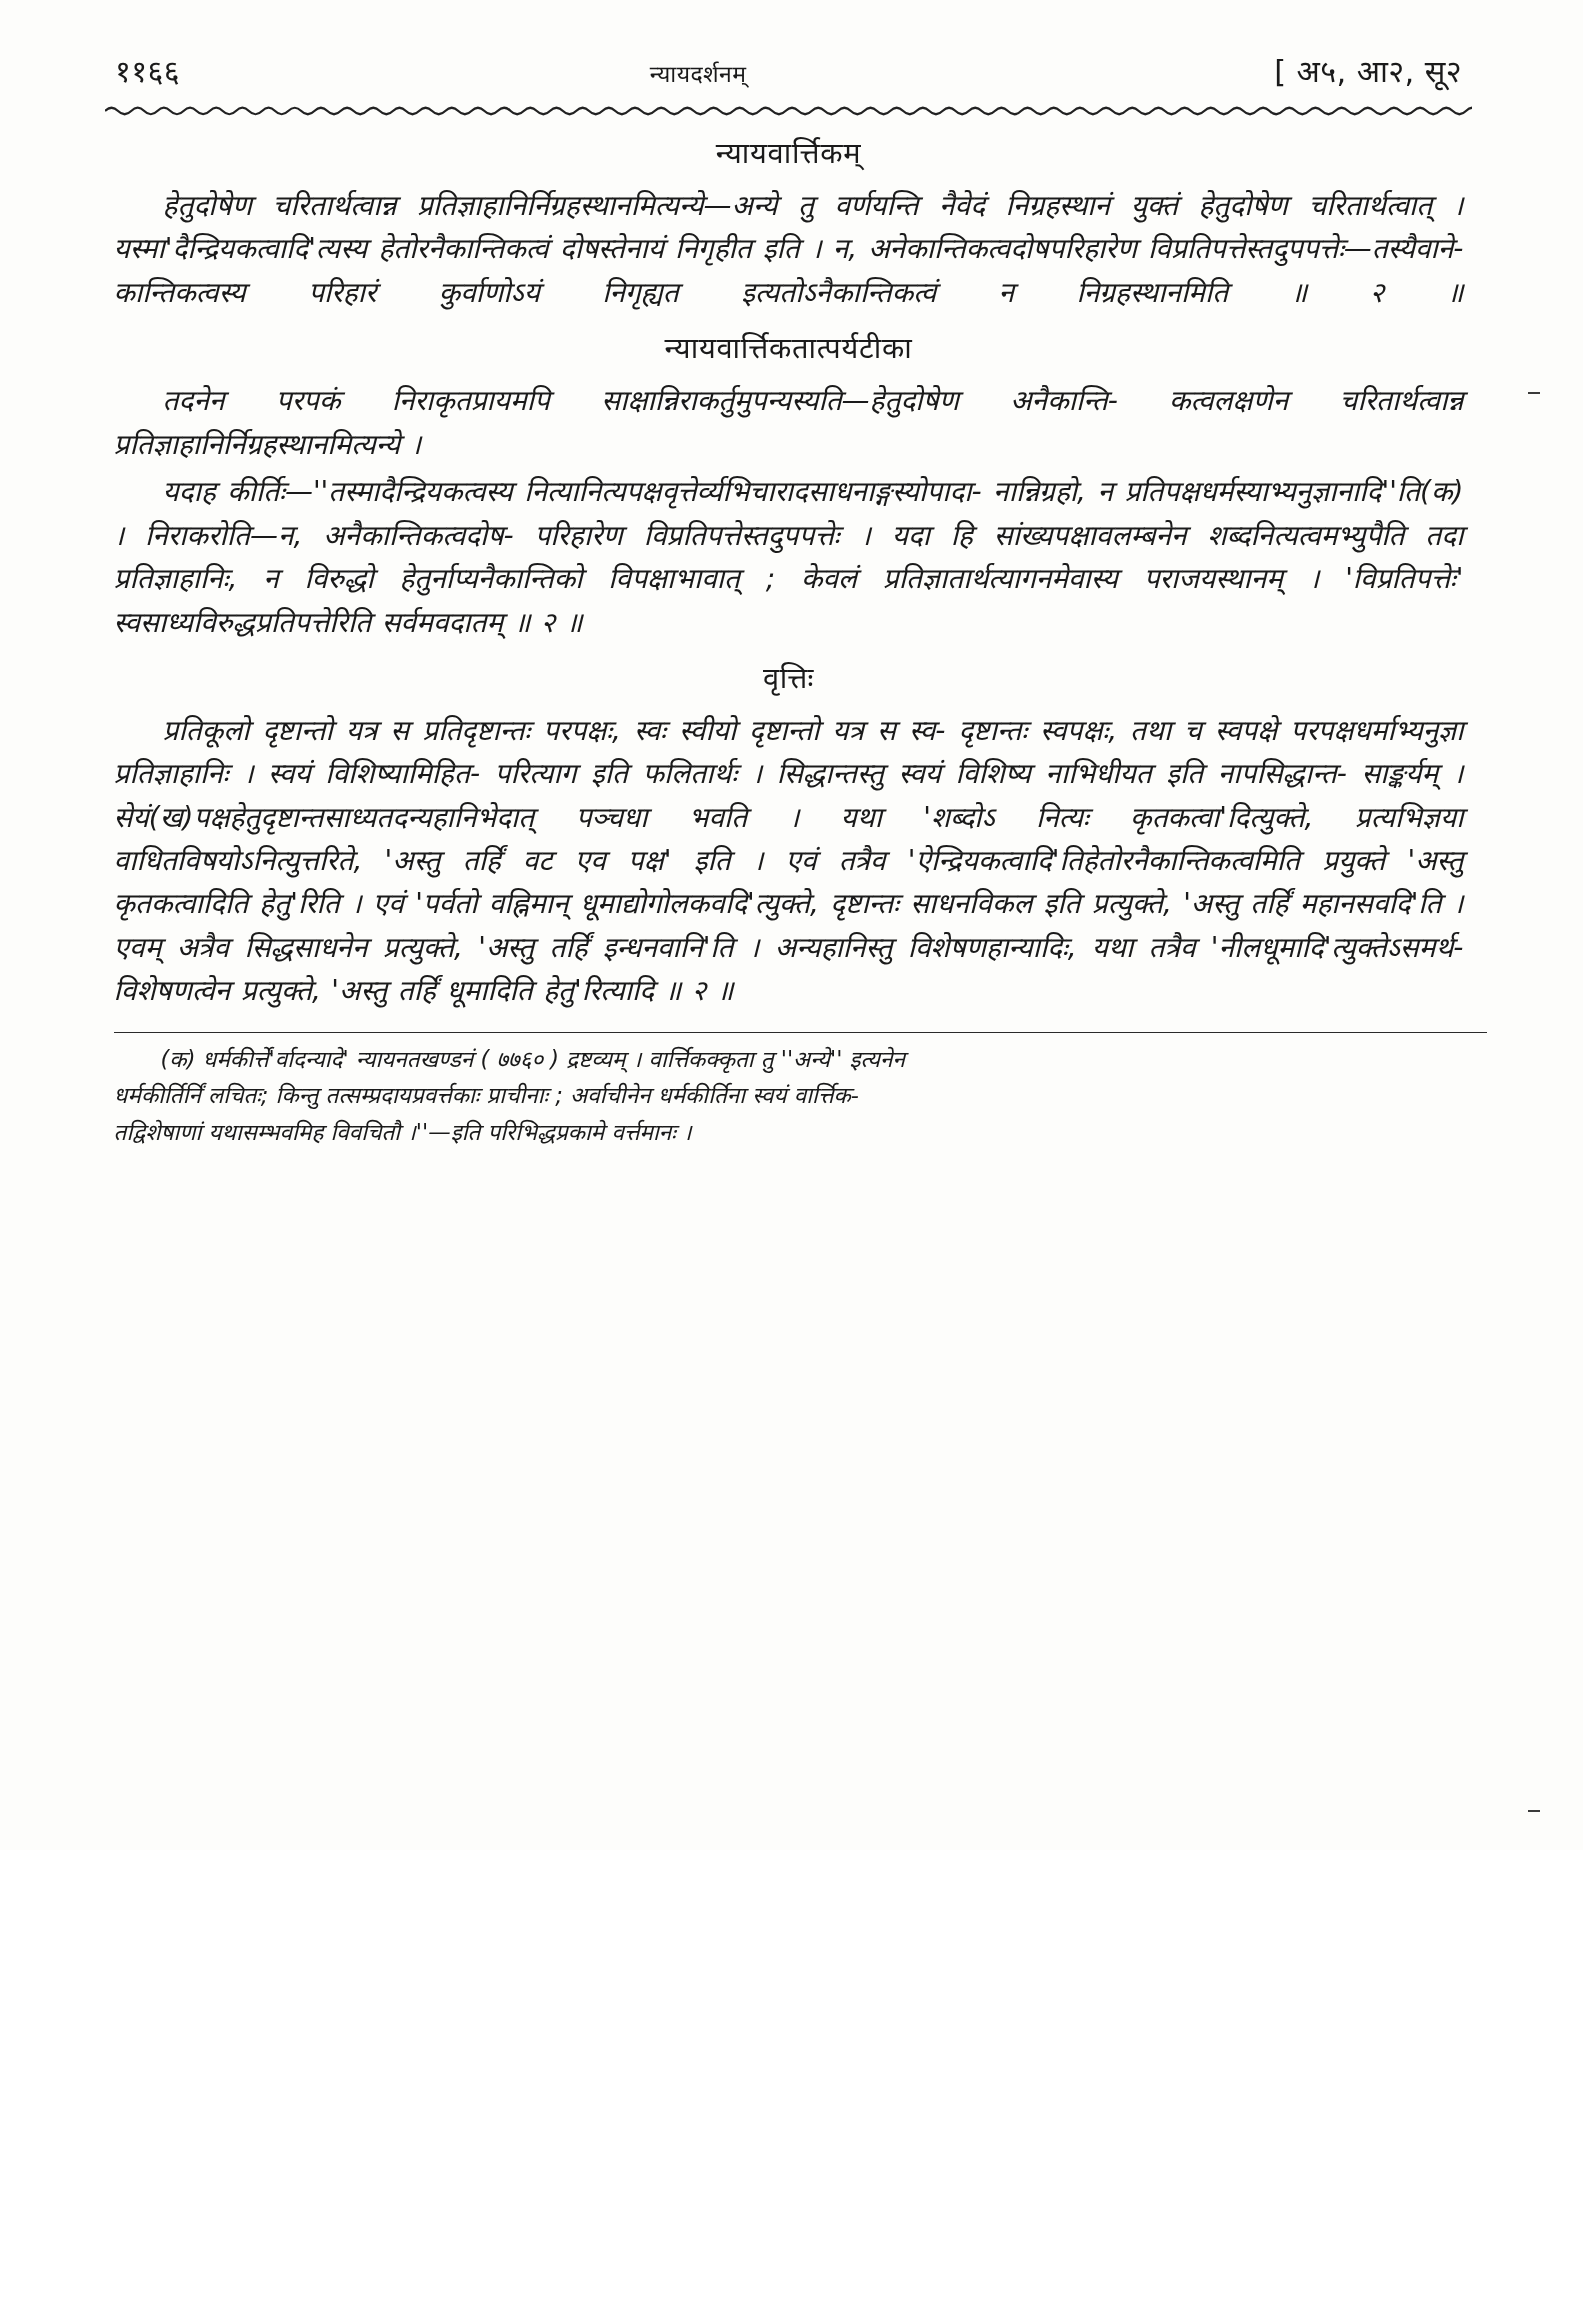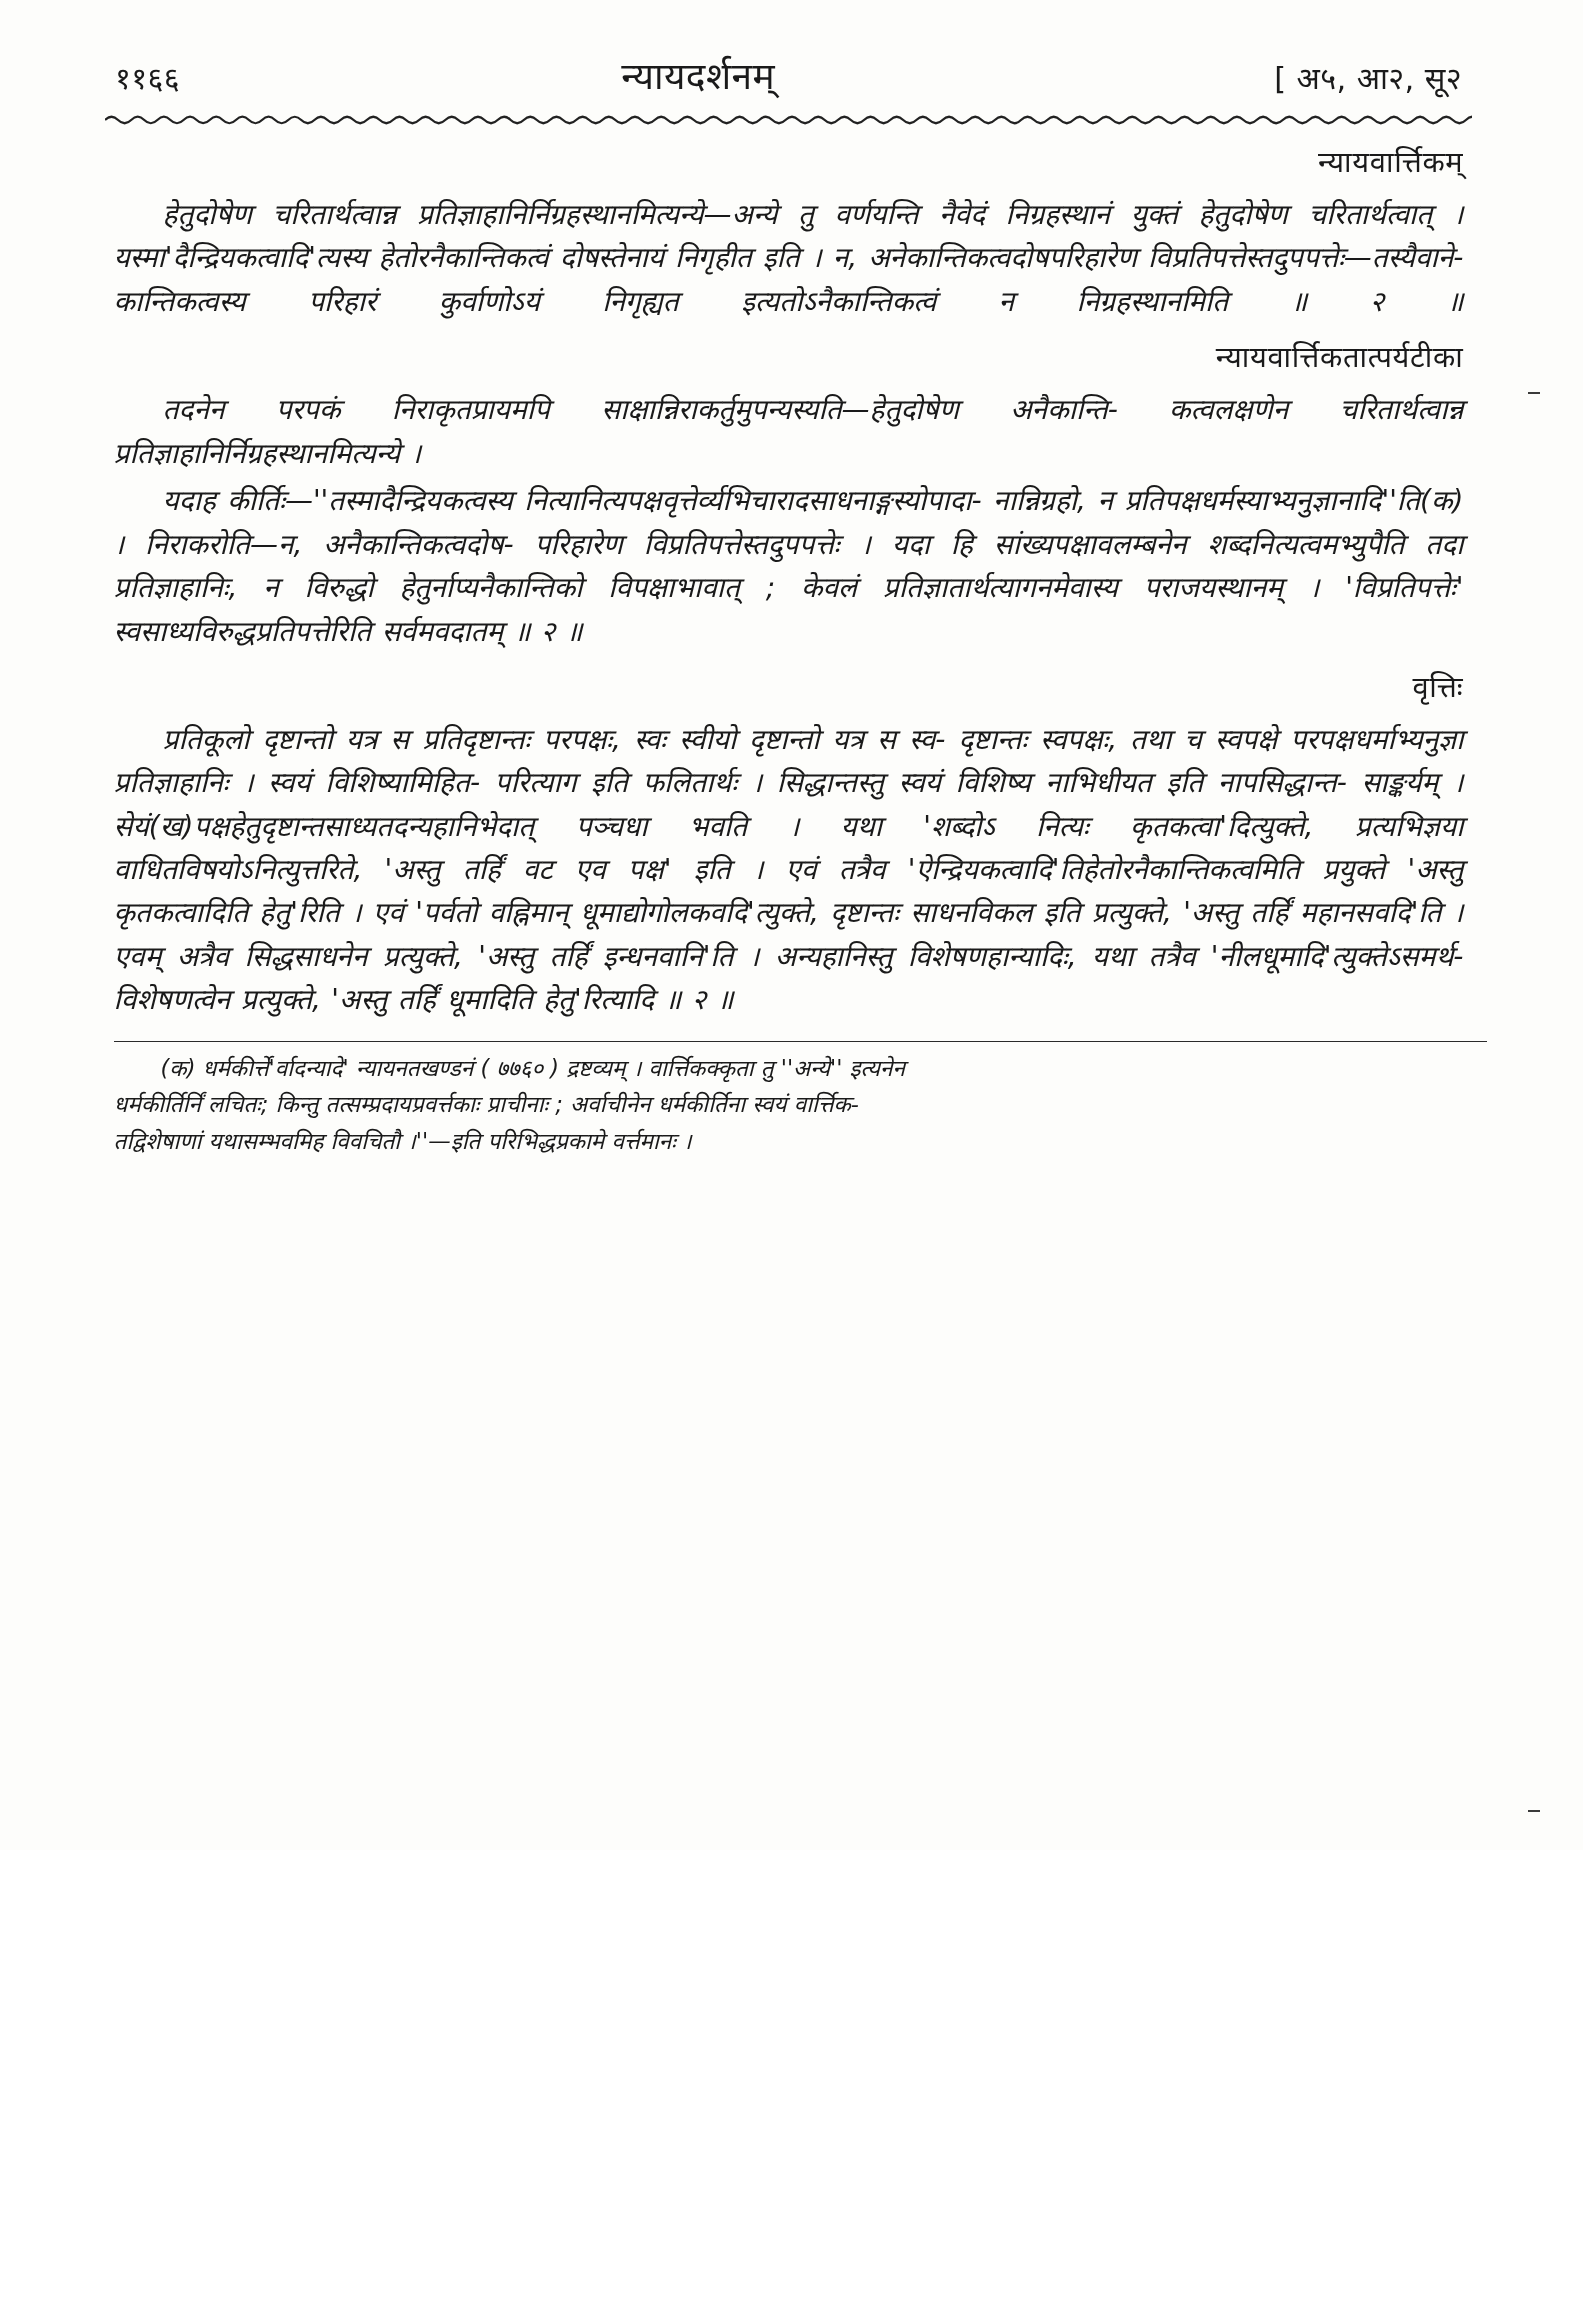--- a/index.html
+++ b/index.html
@@ -29,42 +29,42 @@
     justify-content: space-between;
     padding: 20.4px 13px 0 13px;
     font-size: 29px;
     letter-spacing: 0.4px;
   }
   .header .folio {
     font-size: 30.5px;
     white-space: nowrap;
   }
   .header .booktitle {
-    font-size: 37px;
+    font-size: 23px;
     white-space: nowrap;
     margin-left: -58px;
   }
   .header .ref {
     font-size: 30.5px;
     white-space: nowrap;
   }
   
   .wavy {
     margin: 11.6px 2.9px 7.3px 2.9px;
     height: 16px;
     overflow: hidden;
   }
   .wavy svg { display: block; }
 
   
   .content {
     padding: 0 11.6px;
   }
   .section-title {
-    text-align: right;
+    text-align: center;
     font-size: 29px;
     margin: 13px 0 13px 0;
     letter-spacing: 0.7px;
   }
   p.para {
     margin: 0 0 4.4px 0;
     font-size: 28px;
     line-height: 1.55;
     text-align: justify;
     text-align-last: justify;

